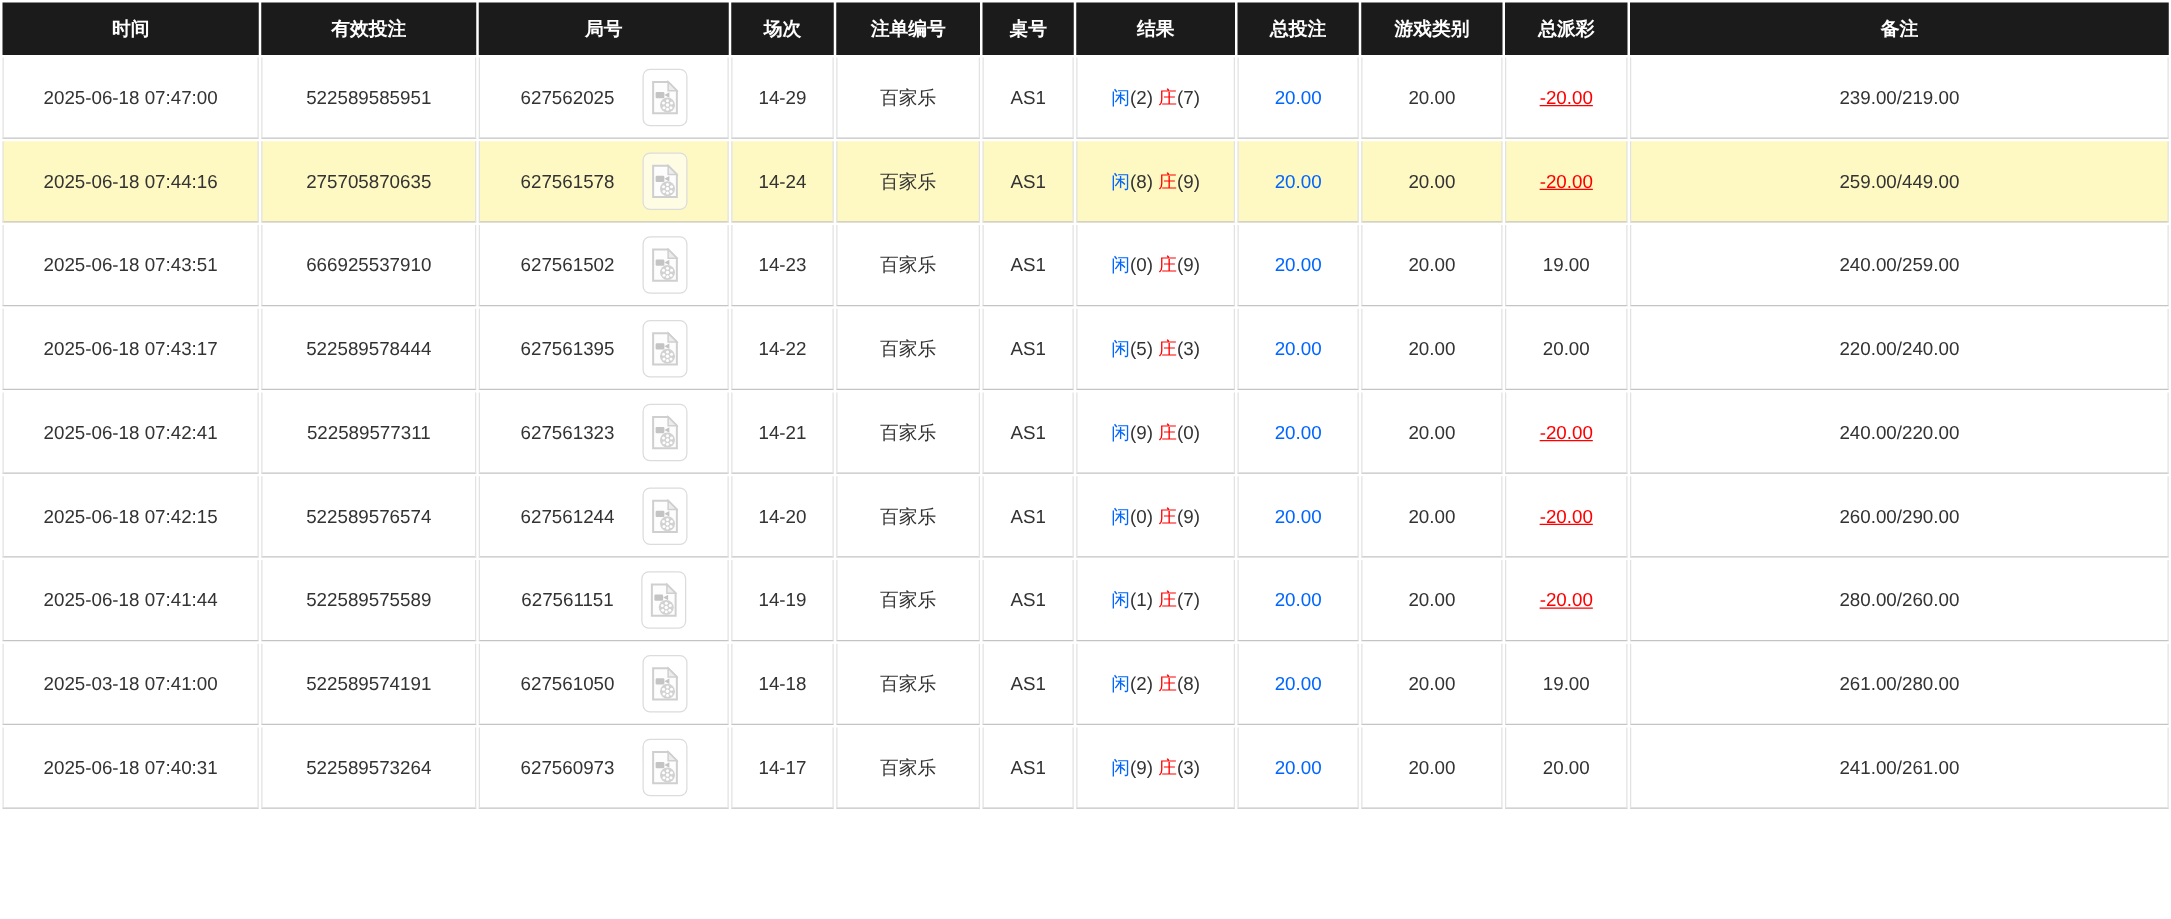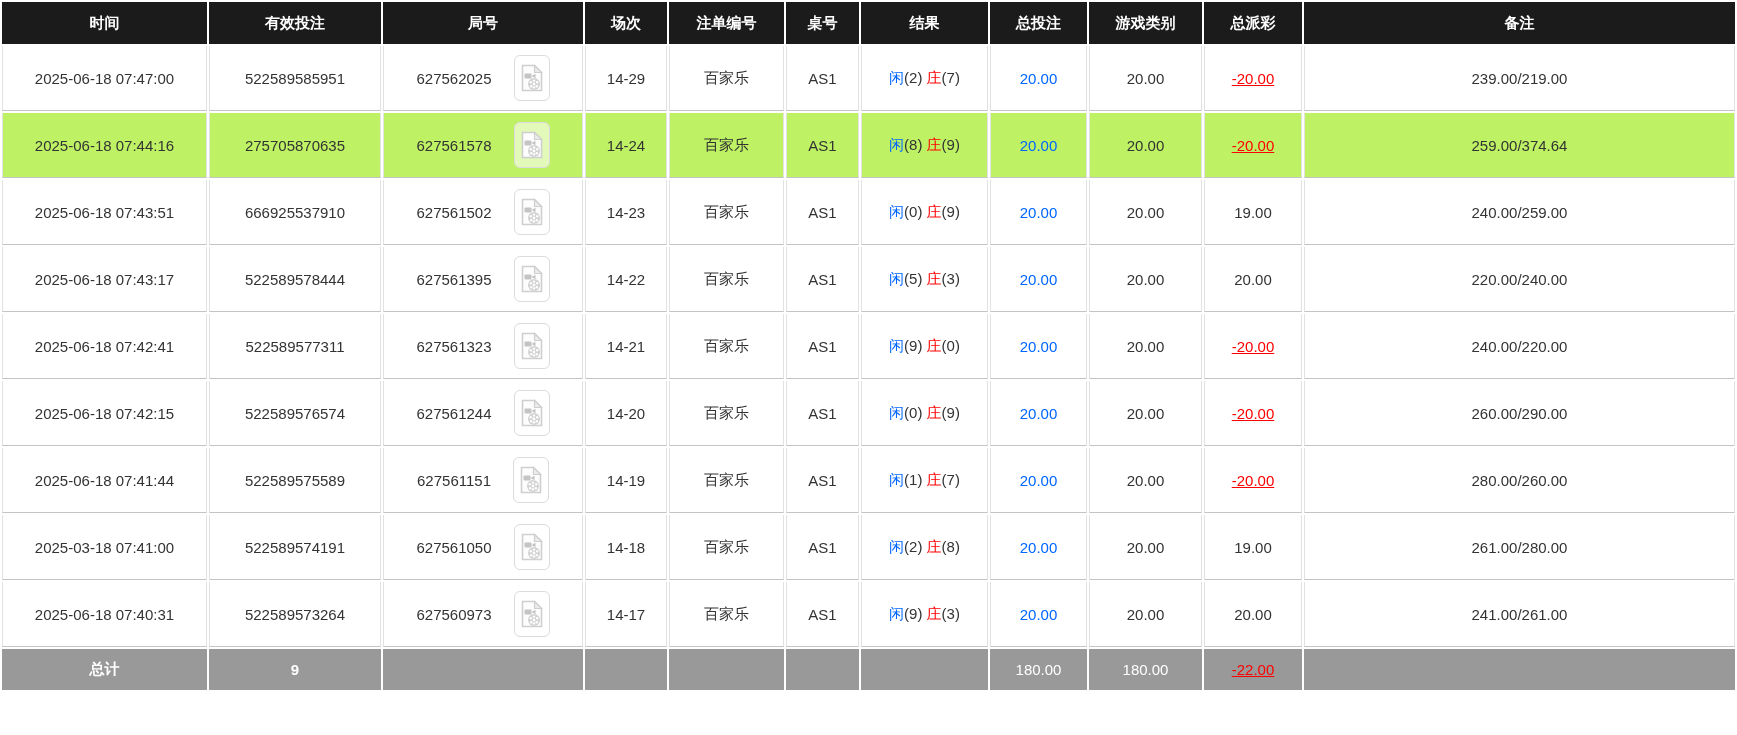--- a/index.html
+++ b/index.html
@@ -2,21 +2,21 @@
 <html><head>
 <meta charset="utf-8">
 <style>
   html,body{margin:0;padding:0;background:#fff;}
   body{font-family:"Liberation Sans","DejaVu Sans",sans-serif;}
   .viewport{width:1737px;height:735px;overflow:hidden;background:#fff;}
   table.records{width:1737px;table-layout:fixed;border-collapse:separate;border-spacing:2px;}
   th{background:#1b1b1b;color:#fff;font-size:15px;font-weight:bold;height:42px;padding:0;text-align:center;}
   td{background:#fff;color:#333;font-size:15px;text-align:center;height:64px;padding:0 2px;
      border-bottom:1px solid #c4c4c4;border-left:1px solid #e2e2e2;border-right:1px solid #e2e2e2;}
-  tr.hl td{background:#bef264;}
+  tr.hl td{background:#fef9c3;}
   .blue{color:#0066ff;}
   .p-label{color:#0066ff;}
   .b-label{color:#ff0000;}
   .neg{color:#ff0000 !important;text-decoration:underline;}
   tr.foot td{background:#999999;color:#fff;border:none;height:41px;}
   tr.foot td.lbl, tr.foot td.cnt{font-weight:bold;}
   .round-wrap{display:inline-flex;align-items:center;gap:22px;justify-content:center;}
   .vid-btn{display:inline-flex;align-items:center;justify-content:center;width:36px;height:46px;
      border:1px solid #dcdcdc;border-radius:6px;background:rgba(255,255,255,.55);cursor:pointer;padding:0;}
   .vid-btn svg{display:block;}
@@ -122,21 +122,21 @@
     <td>14-24</td>
     <td>百家乐</td>
     <td>AS1</td>
     <td>
       <span class="p-label">闲</span><span>(8)</span>
       <span class="b-label">庄</span><span>(9)</span>
     </td>
     <td class="blue">20.00</td>
     <td>20.00</td>
     <td class="neg">-20.00</td>
-    <td>259.00/374.64</td>
+    <td>259.00/449.00</td>
   </tr>
         <tr>
     <td>2025-06-18 07:43:51</td>
     <td>666925537910</td>
     <td>
       <span class="round-wrap">
         <span>627561502</span>
         <button class="vid-btn">
           <span>
             <svg width="22" height="28" viewBox="0 0 22 28">
@@ -392,28 +392,15 @@
       <span class="p-label">闲</span><span>(9)</span>
       <span class="b-label">庄</span><span>(3)</span>
     </td>
     <td class="blue">20.00</td>
     <td>20.00</td>
     <td>20.00</td>
     <td>241.00/261.00</td>
   </tr>
       </tbody>
     <tfoot>
-      <tr class="foot">
-        <td class="lbl">总计</td>
-        <td class="cnt">9</td>
-        <td></td>
-        <td></td>
-        <td></td>
-        <td></td>
-        <td></td>
-        <td>180.00</td>
-        <td>180.00</td>
-        <td class="neg">-22.00</td>
-        <td></td>
-      </tr>
     </tfoot>
   </table>
 </div>
 
 </body></html>

